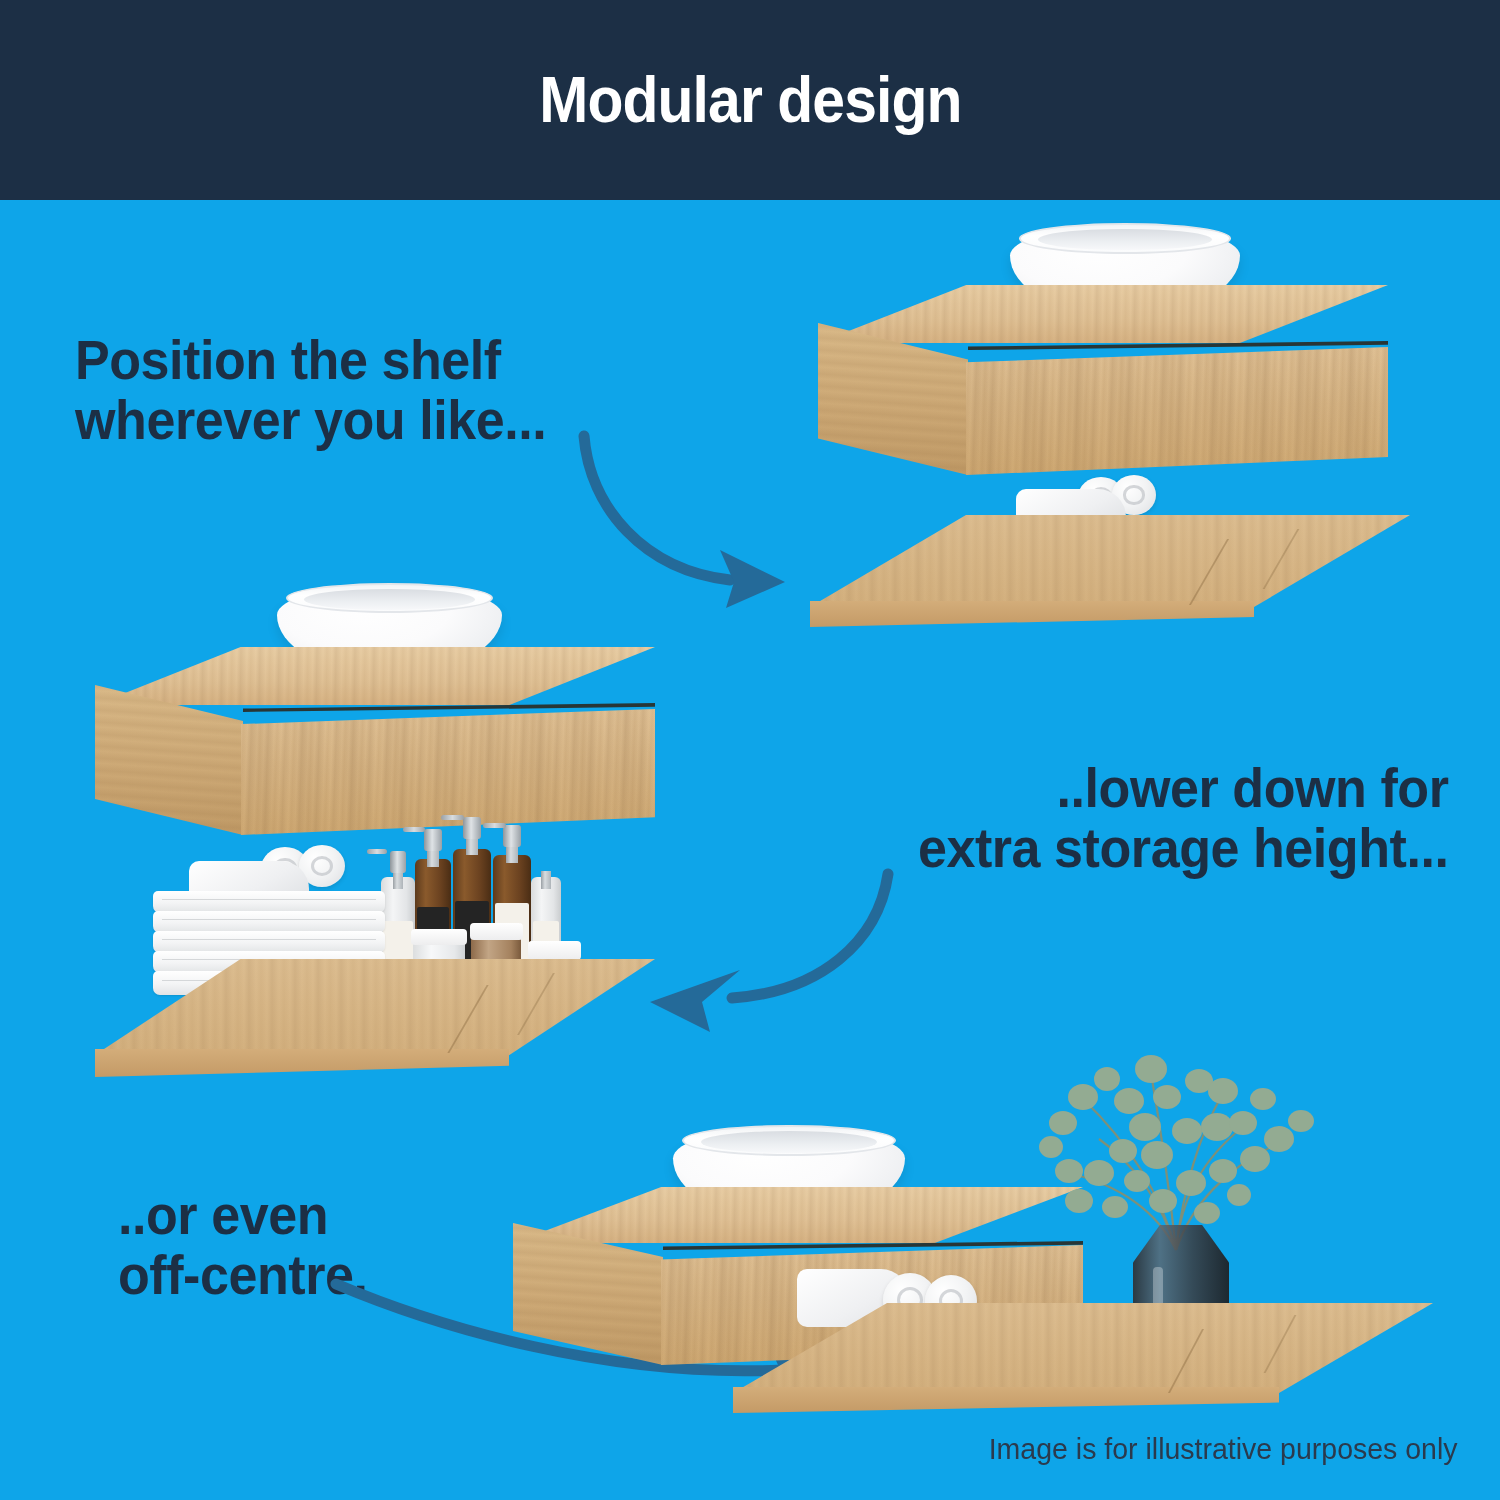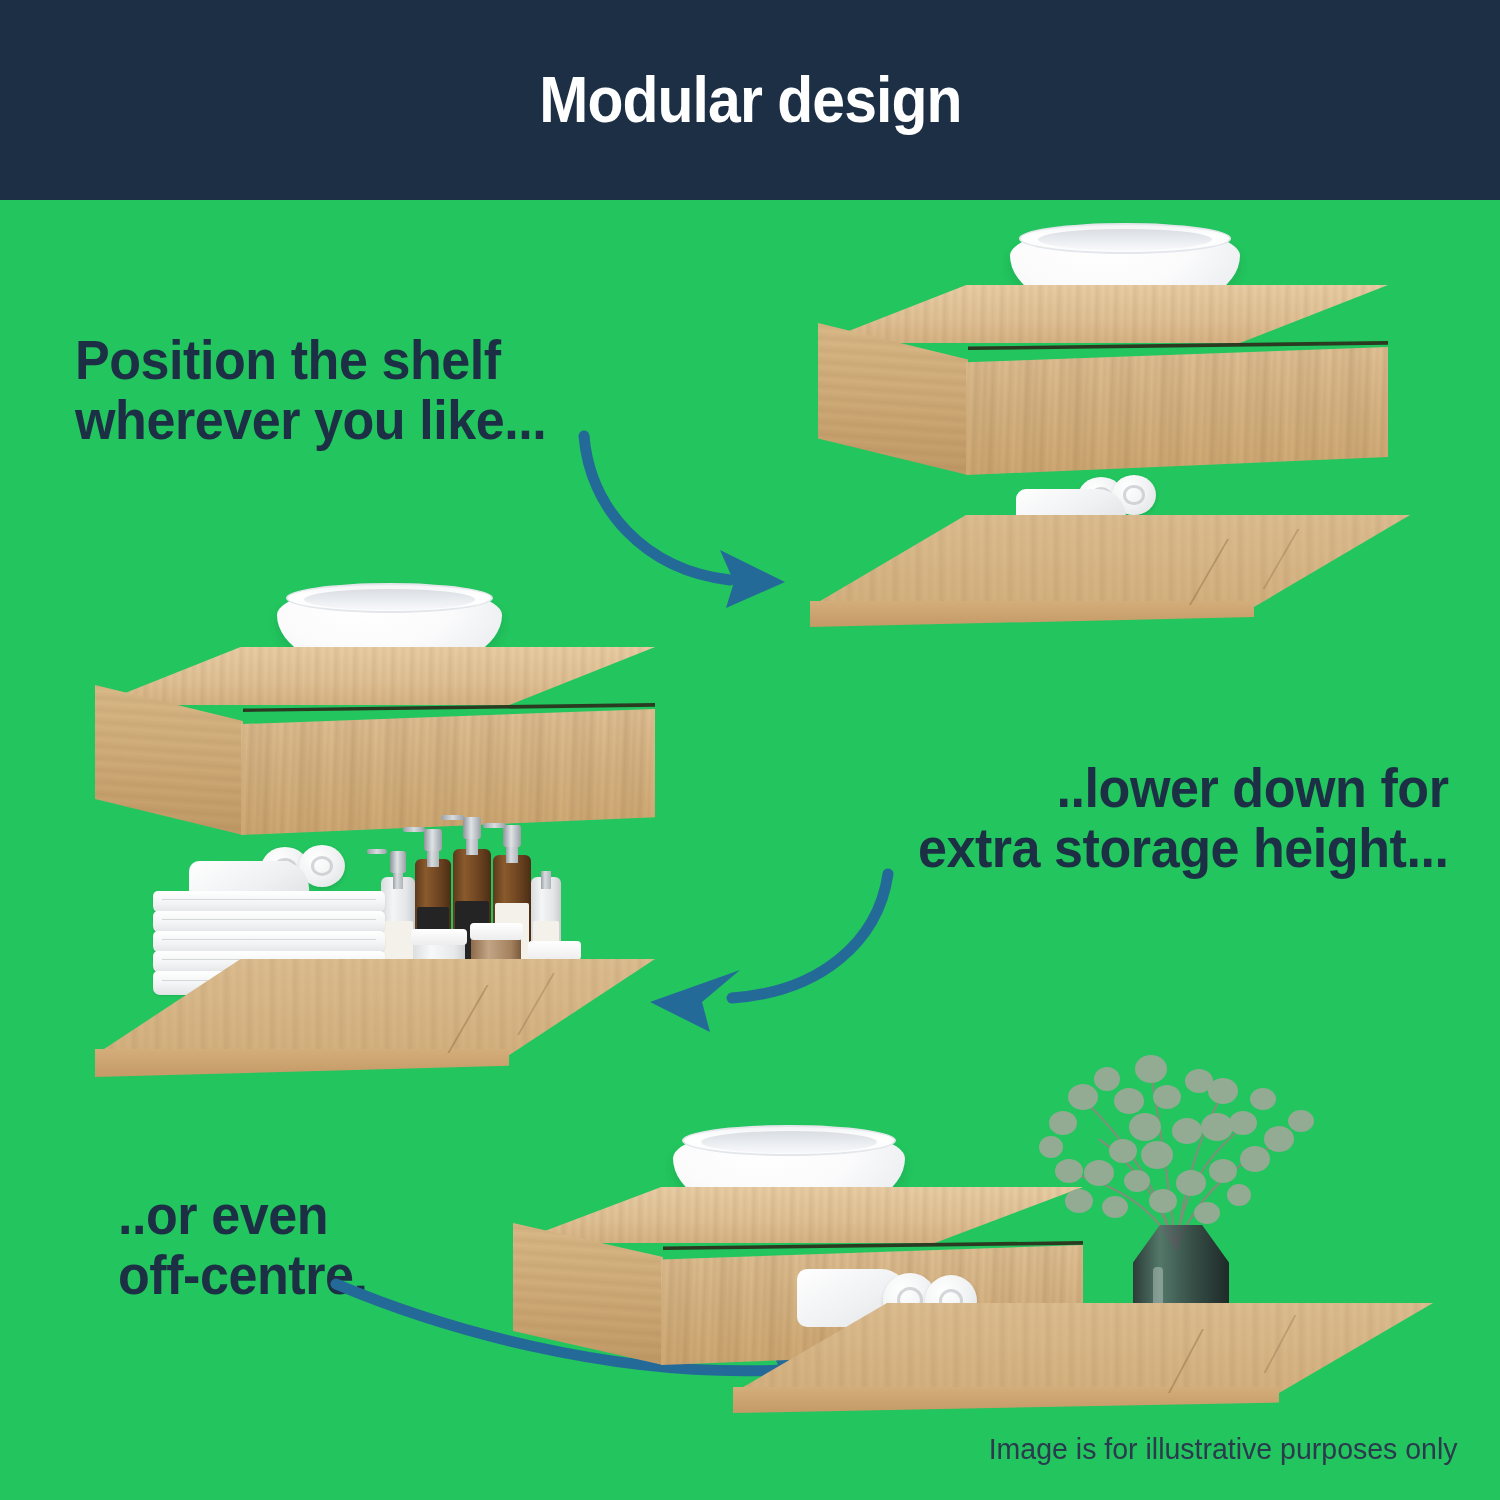--- a/index.html
+++ b/index.html
@@ -7,21 +7,21 @@
     padding: 0;
     background: #ffffff;
   }
   body {
     font-family: "Liberation Sans", sans-serif;
   }
   #page {
     position: relative;
     width: 1500px;
     height: 1500px;
-    background: #22c55e;
+    background: #0ea5e9;
     overflow: hidden;
   }
 
   
   #header-banner {
     position: absolute;
     left: 0; top: 0;
     width: 1500px; height: 200px;
     background: #1c2f45;
     display: flex;

